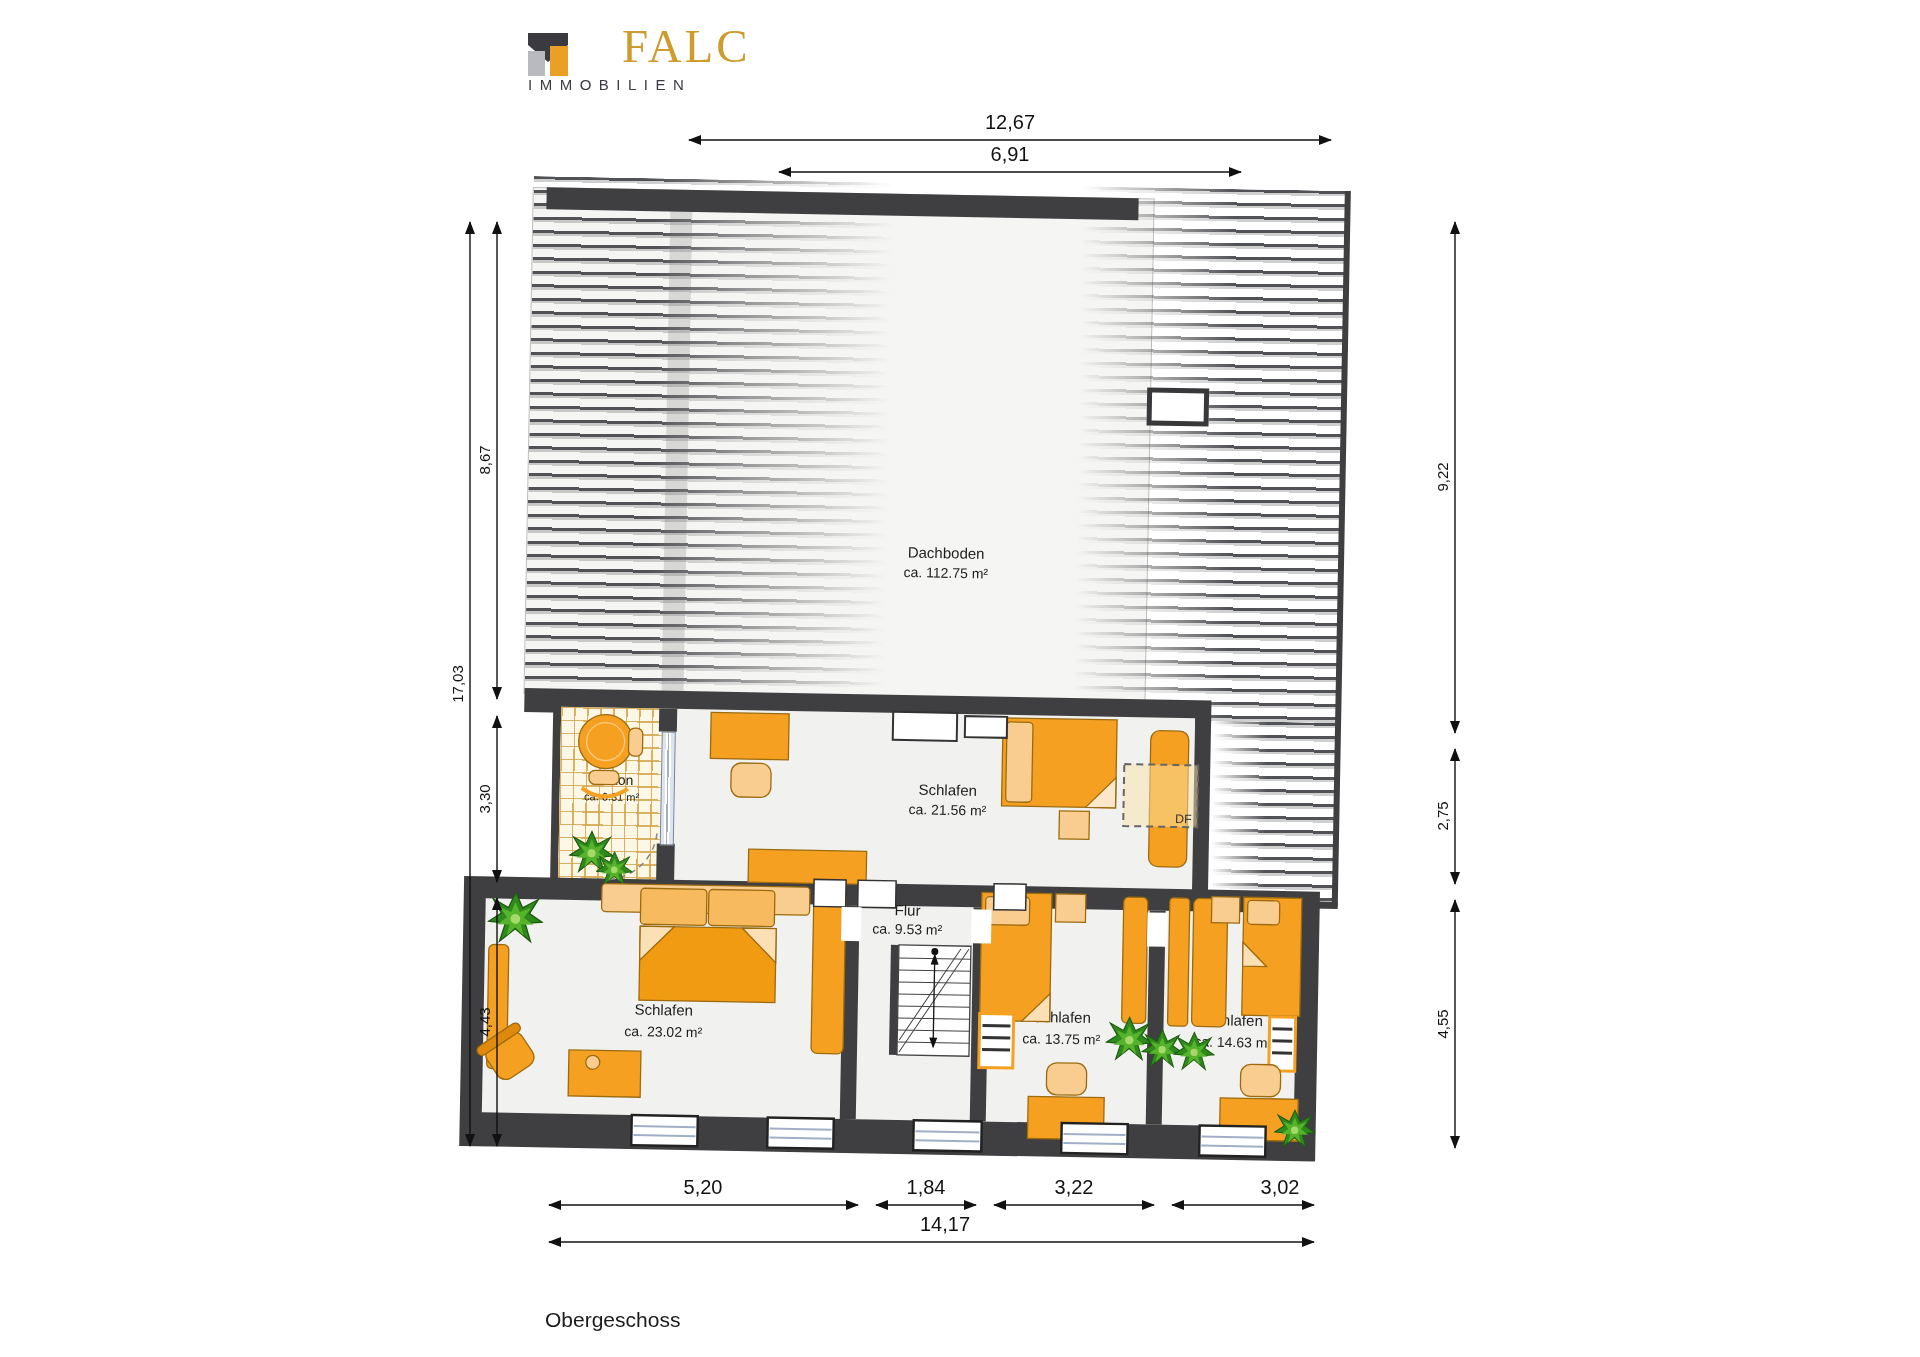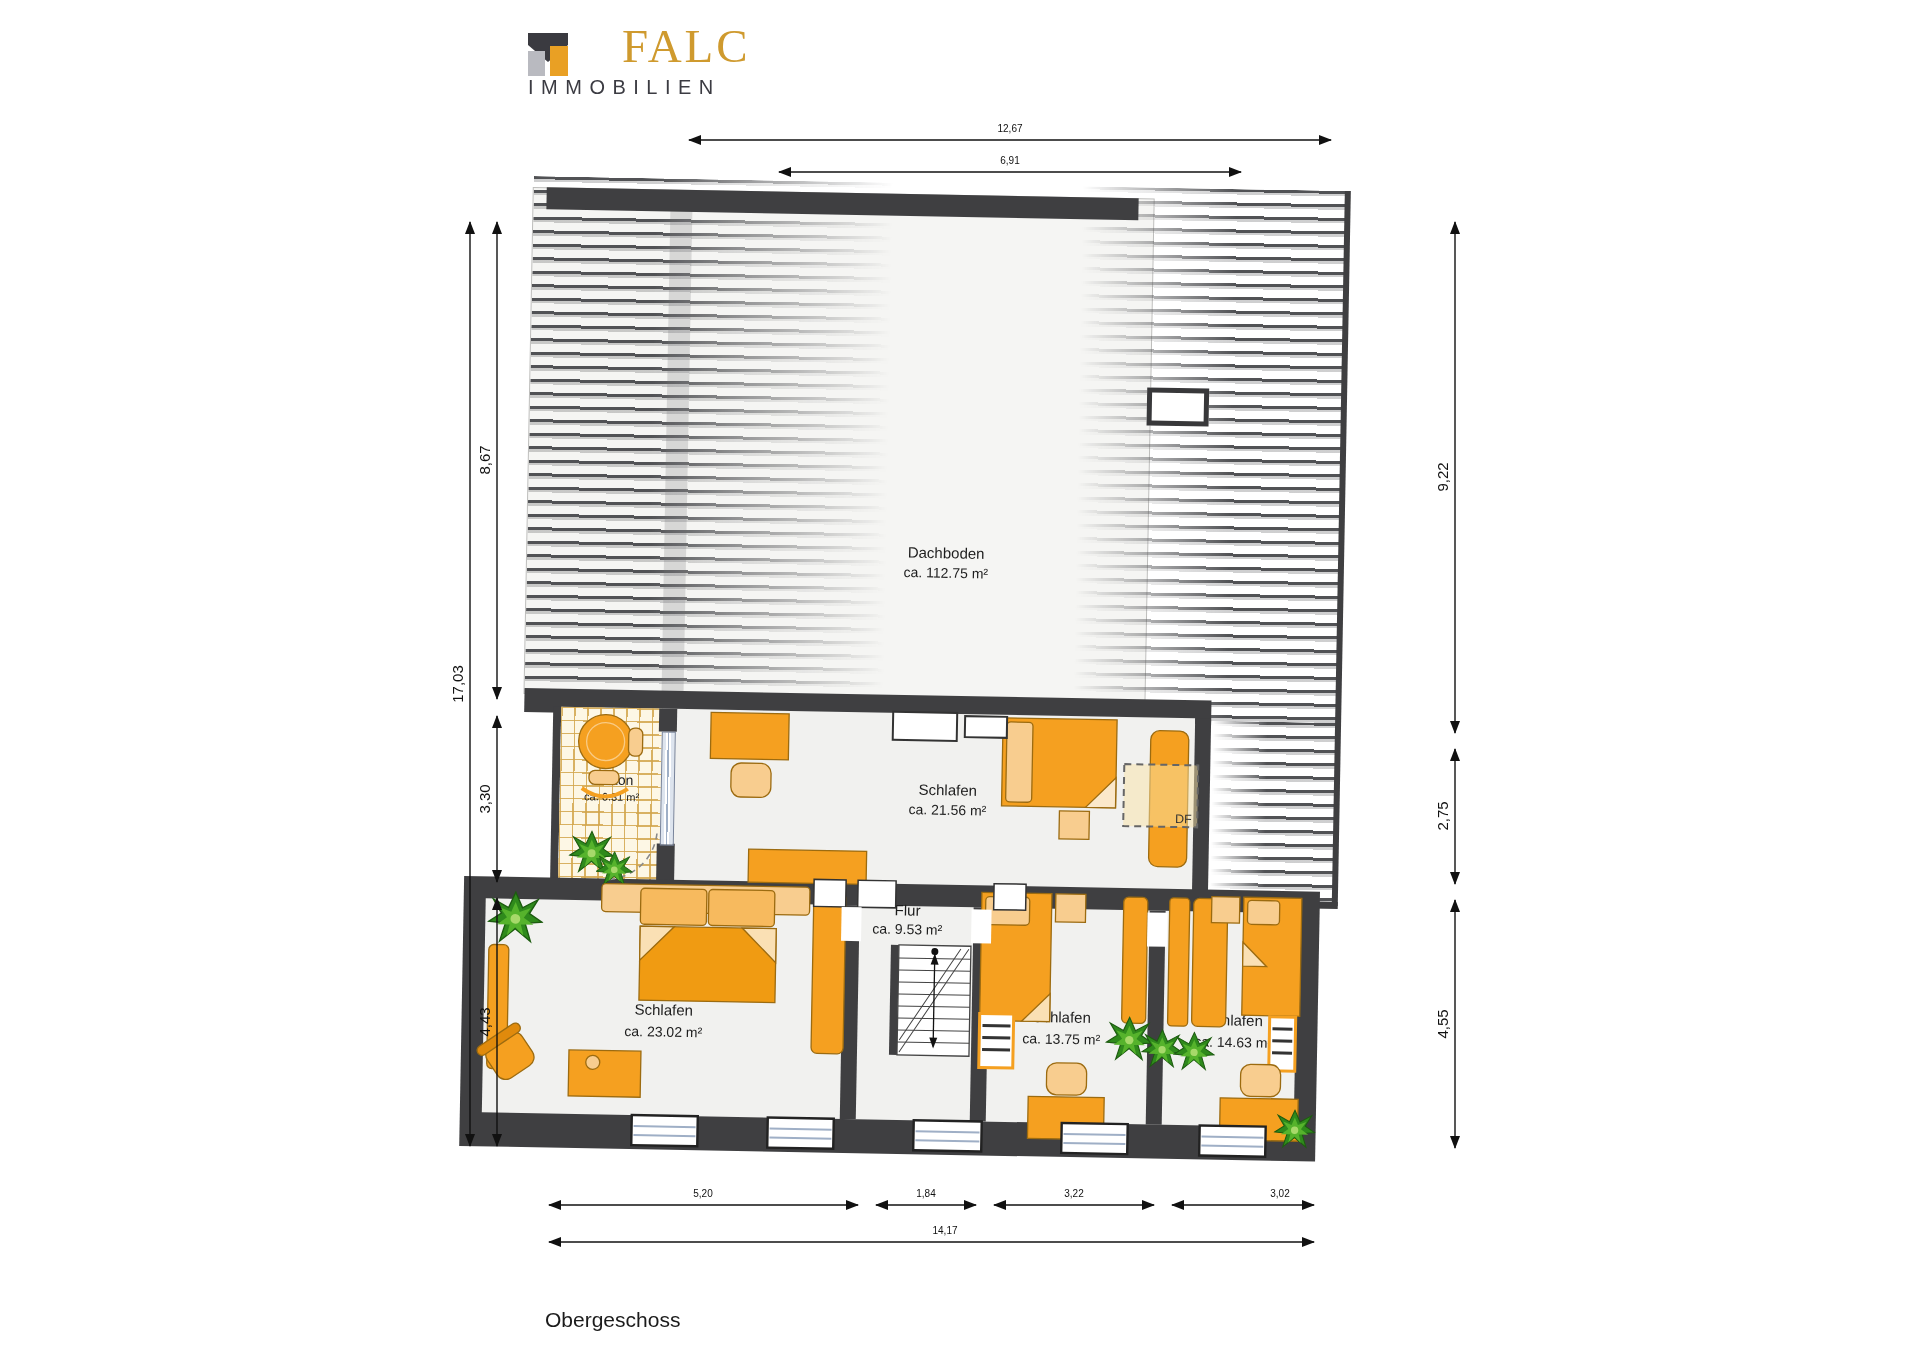--- a/index.html
+++ b/index.html
@@ -1,22 +1,22 @@
 <!DOCTYPE html>
 <html><head>
 <meta charset="utf-8">
 <style>
   html,body{margin:0;padding:0;background:#fff;font-family:"Liberation Sans",sans-serif;}
   .stage{position:relative;width:1920px;height:1357px;background:#fff;overflow:hidden;}
   .abs{position:absolute;}
   
   .logo-brand{font-family:"Liberation Serif",serif;font-size:47px;color:#cf9a2e;letter-spacing:3px;font-weight:500;}
-  .logo-sub{font-size:20px;color:#3b3b42;letter-spacing:7.5px;font-weight:500;}
+  .logo-sub{font-size:15px;color:#3b3b42;letter-spacing:7.5px;font-weight:500;}
   
-  .dlab{position:absolute;font-size:10px;color:#111;transform:translate(-50%,-100%);white-space:nowrap;}
+  .dlab{position:absolute;font-size:20px;color:#111;transform:translate(-50%,-100%);white-space:nowrap;}
   .dlabv{position:absolute;font-size:15px;color:#111;transform:translate(-50%,-50%) rotate(-90deg);white-space:nowrap;}
   
   .bldg{position:absolute;left:0;top:0;width:1920px;height:1357px;transform:rotate(1.05deg);transform-origin:905px 670px;}
   .wall{background:#3f3f41;}
   .floor{background:#f1f1ef;}
   .attic-floor{background:#f5f5f3;outline:1px solid #bdbdbb;}
   .roofhatch{background-image:repeating-linear-gradient(to bottom,#515255 0px,#515255 3px,rgba(81,82,85,0.28) 3px,rgba(81,82,85,0.28) 5.5px,rgba(0,0,0,0) 5.5px,rgba(0,0,0,0) 13.5px);}
   .fadeR{-webkit-mask-image:linear-gradient(to right,#000 32%,rgba(0,0,0,.55) 58%,rgba(0,0,0,0) 94%);mask-image:linear-gradient(to right,#000 32%,rgba(0,0,0,.55) 58%,rgba(0,0,0,0) 94%);}
   .fadeL{-webkit-mask-image:linear-gradient(to left,#000 40%,rgba(0,0,0,.55) 64%,rgba(0,0,0,0) 95%);mask-image:linear-gradient(to left,#000 40%,rgba(0,0,0,.55) 64%,rgba(0,0,0,0) 95%);}
   .fadeL2{-webkit-mask-image:linear-gradient(to left,#000 55%,rgba(0,0,0,0) 97%);mask-image:linear-gradient(to left,#000 55%,rgba(0,0,0,0) 97%);}

